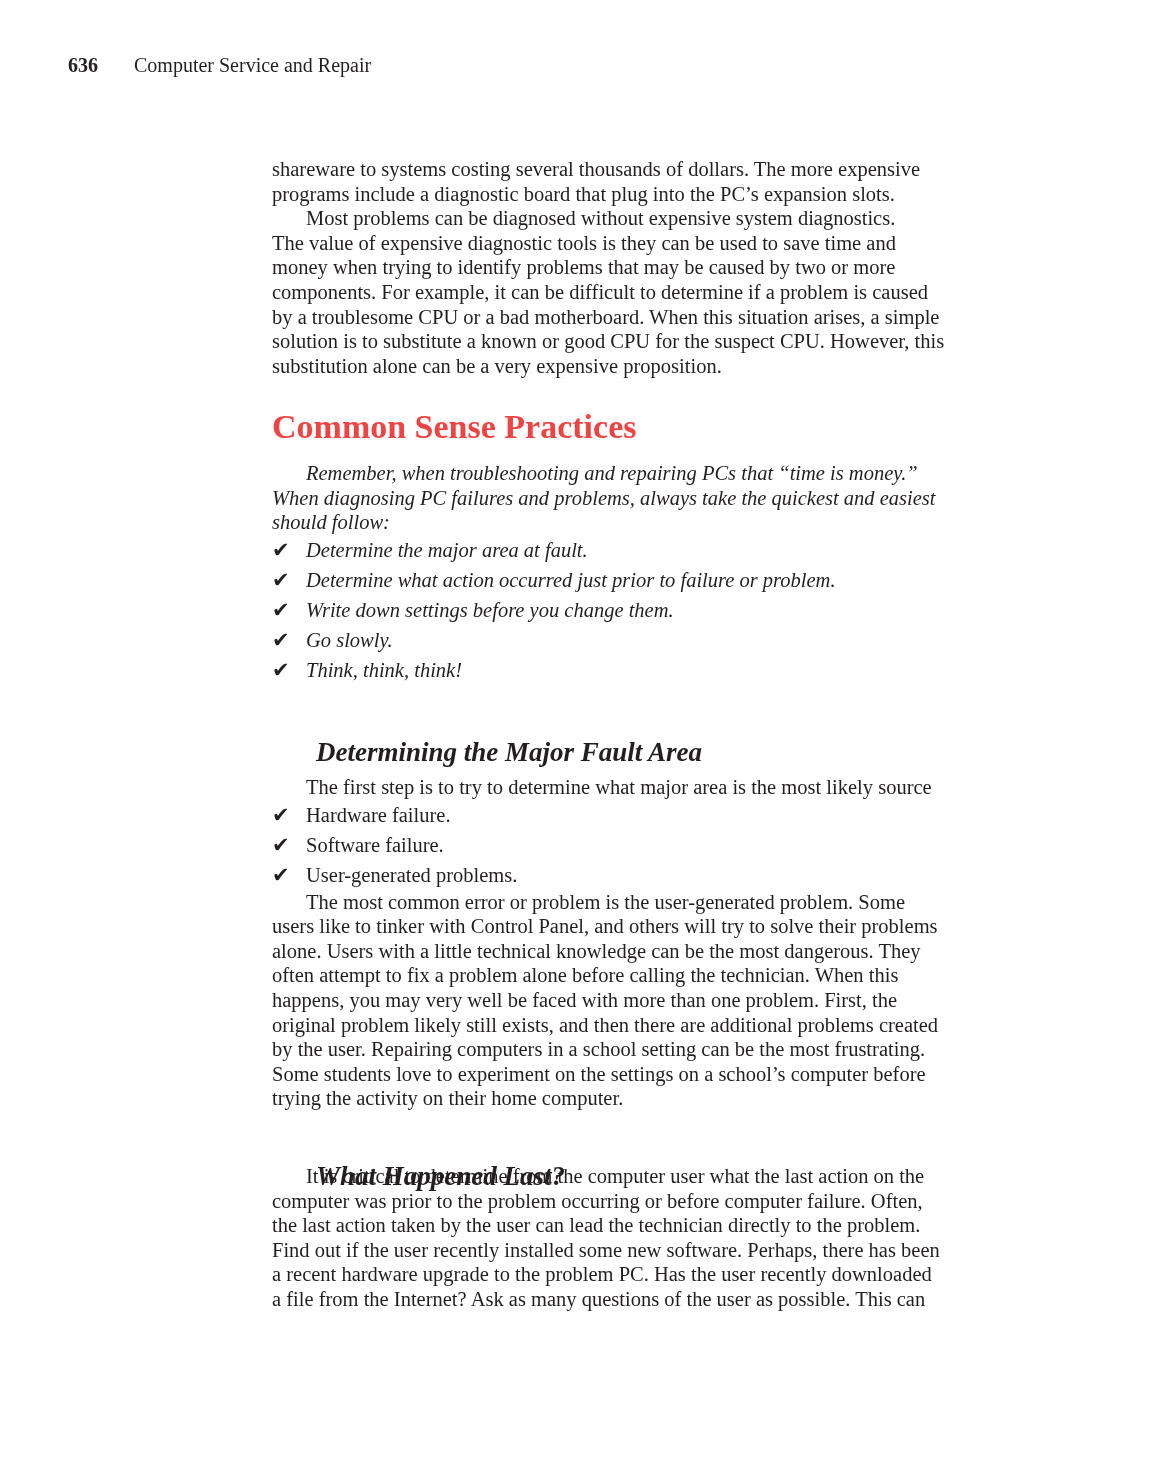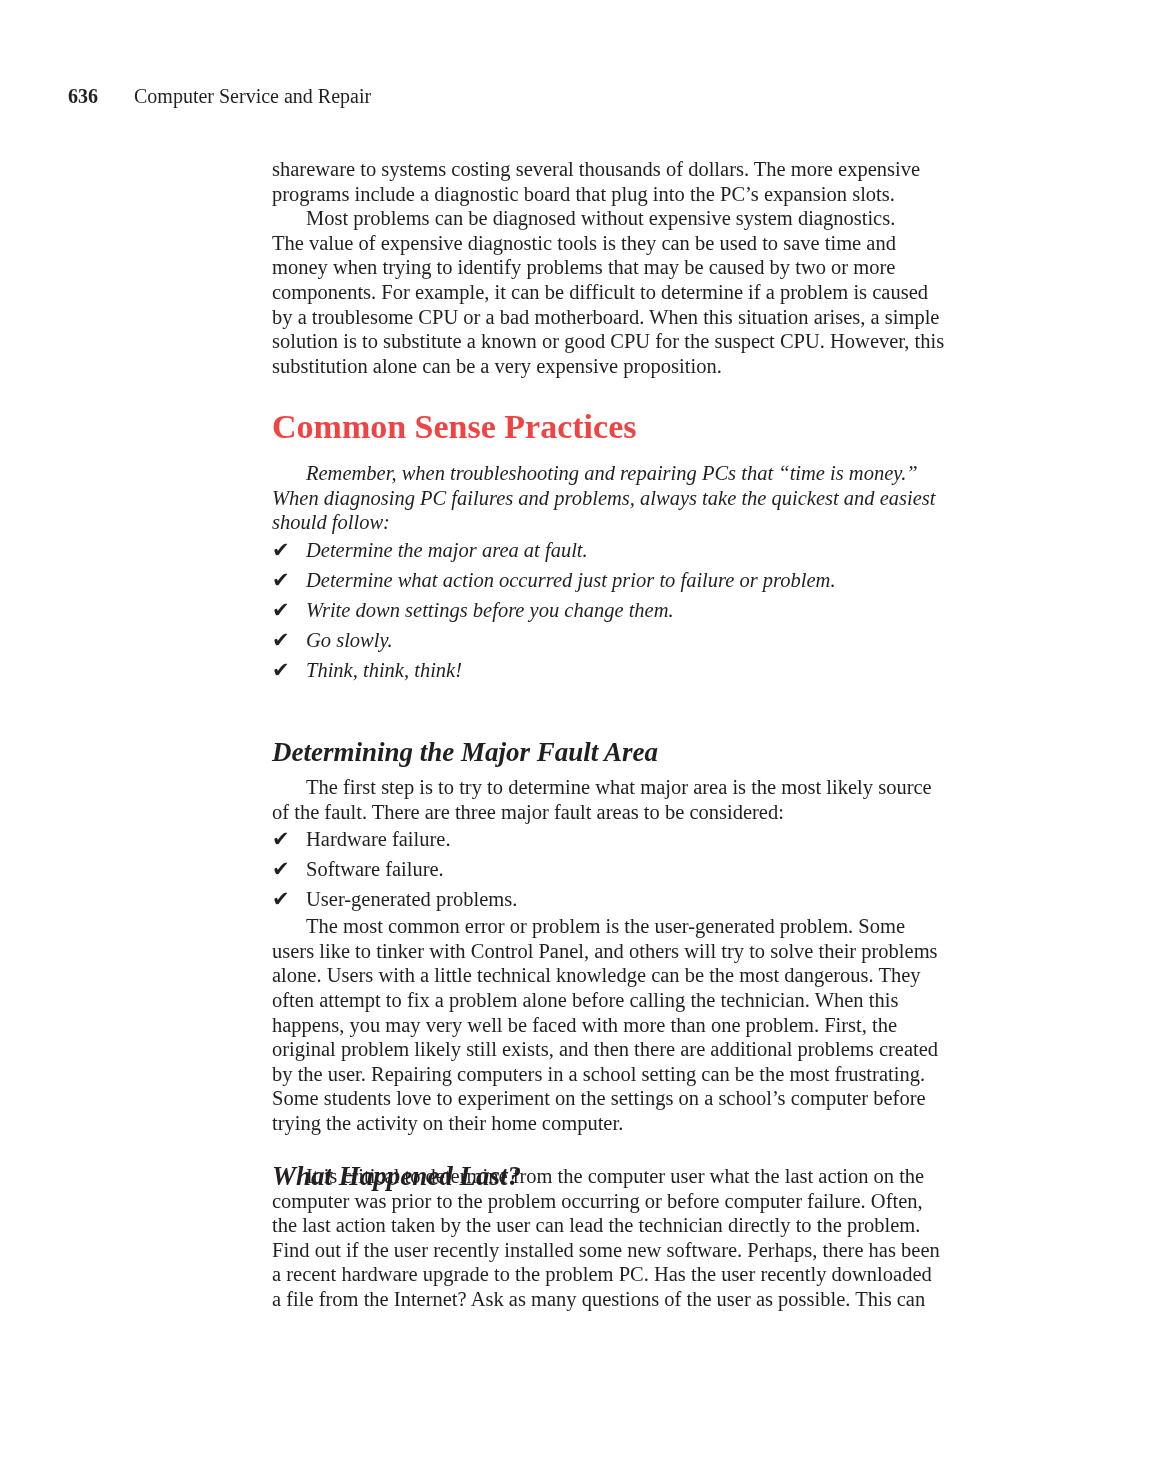--- a/index.html
+++ b/index.html
@@ -5,33 +5,34 @@
   html, body { margin: 0; padding: 0; background: #ffffff; }
   body {
     width: 1156px; height: 1479px; position: relative; overflow: hidden;
     font-family: "Liberation Serif", "DejaVu Serif", serif;
     color: #231f20;
   }
   .running-head {
     position: absolute; top: 53px; left: 68px;
     font-size: 20px; line-height: 24px; white-space: nowrap;
   }
-  .page-num { font-weight: bold; display: inline-block; width: 66px; margin-top: 31px; }
+  .page-num { font-weight: bold; display: inline-block; width: 66px; }
   .col { position: absolute; left: 272px; width: 760px; }
   .line {
     font-size: 20.5px; line-height: 24.6px; white-space: nowrap; height: 24.6px;
   }
   .indent { padding-left: 34px; }
   .h1 {
     color: #ef4444; font-weight: bold; font-size: 34px; line-height: 40px;
     white-space: nowrap;
   }
   .h2 {
     font-style: italic; font-weight: bold; font-size: 27px; line-height: 32px;
     white-space: nowrap;
+    margin-left: 44px;
   }
   .bullet {
     font-size: 20.5px; line-height: 30px; height: 30px; white-space: nowrap;
     display: flex; align-items: center;
   }
   .check { width: 34px; font-size: 21px; font-family: "DejaVu Sans", sans-serif; }
 </style>
 </head>
 <body>
 
@@ -80,21 +81,20 @@
         <span>Think, think, think!</span>
       </div>
   </div>
 </div>
 
 <div class="col" style="top:736px;">
   <div class="h2">Determining the Major Fault Area</div>
 </div>
 <div class="col" style="top:775px;">
   <div class="line indent">The first step is to try to determine what major area is the most likely source</div>
-  <div class="line">of the fault. There are three major fault areas to be considered:</div>
   <div>
     <div class="bullet">
         <span class="check">✔</span>
         <span>Hardware failure.</span>
       </div>
     <div class="bullet">
         <span class="check">✔</span>
         <span>Software failure.</span>
       </div>
     <div class="bullet">

